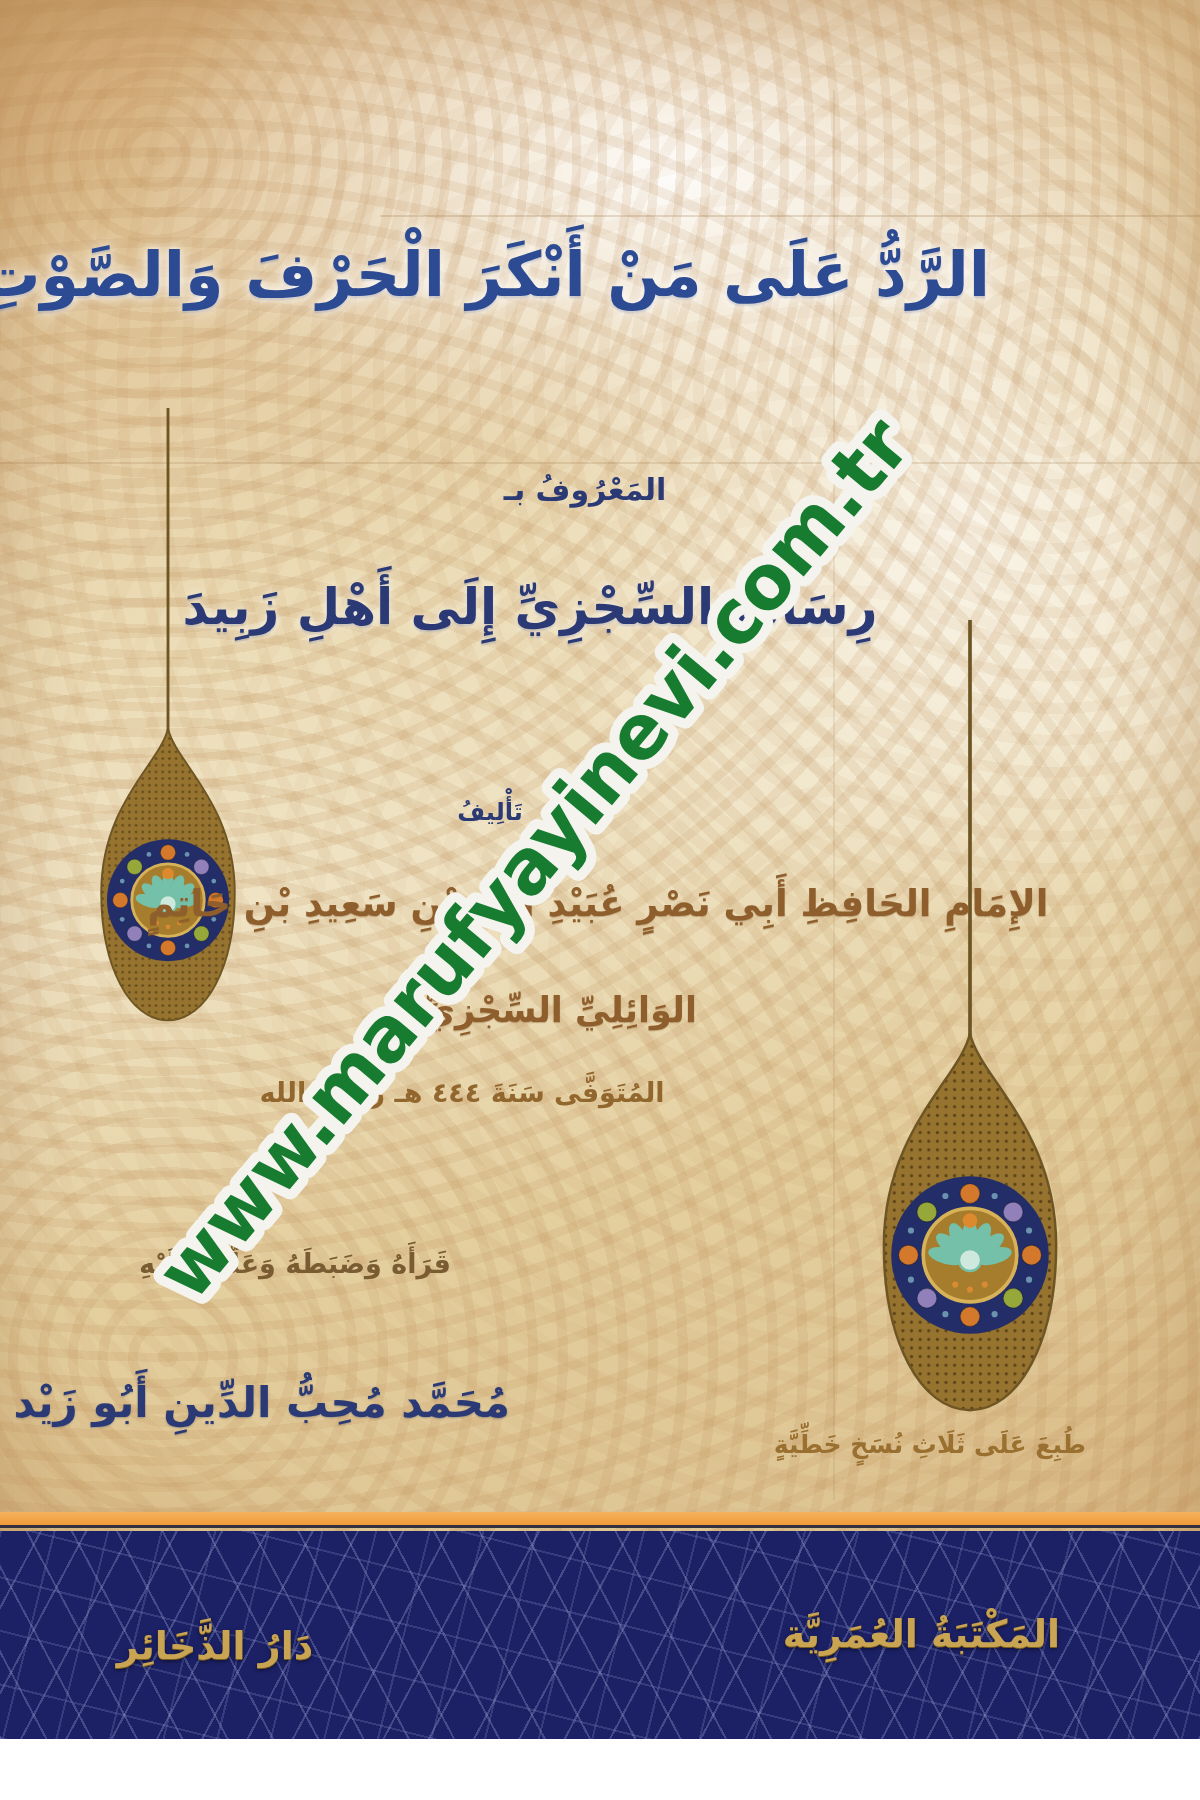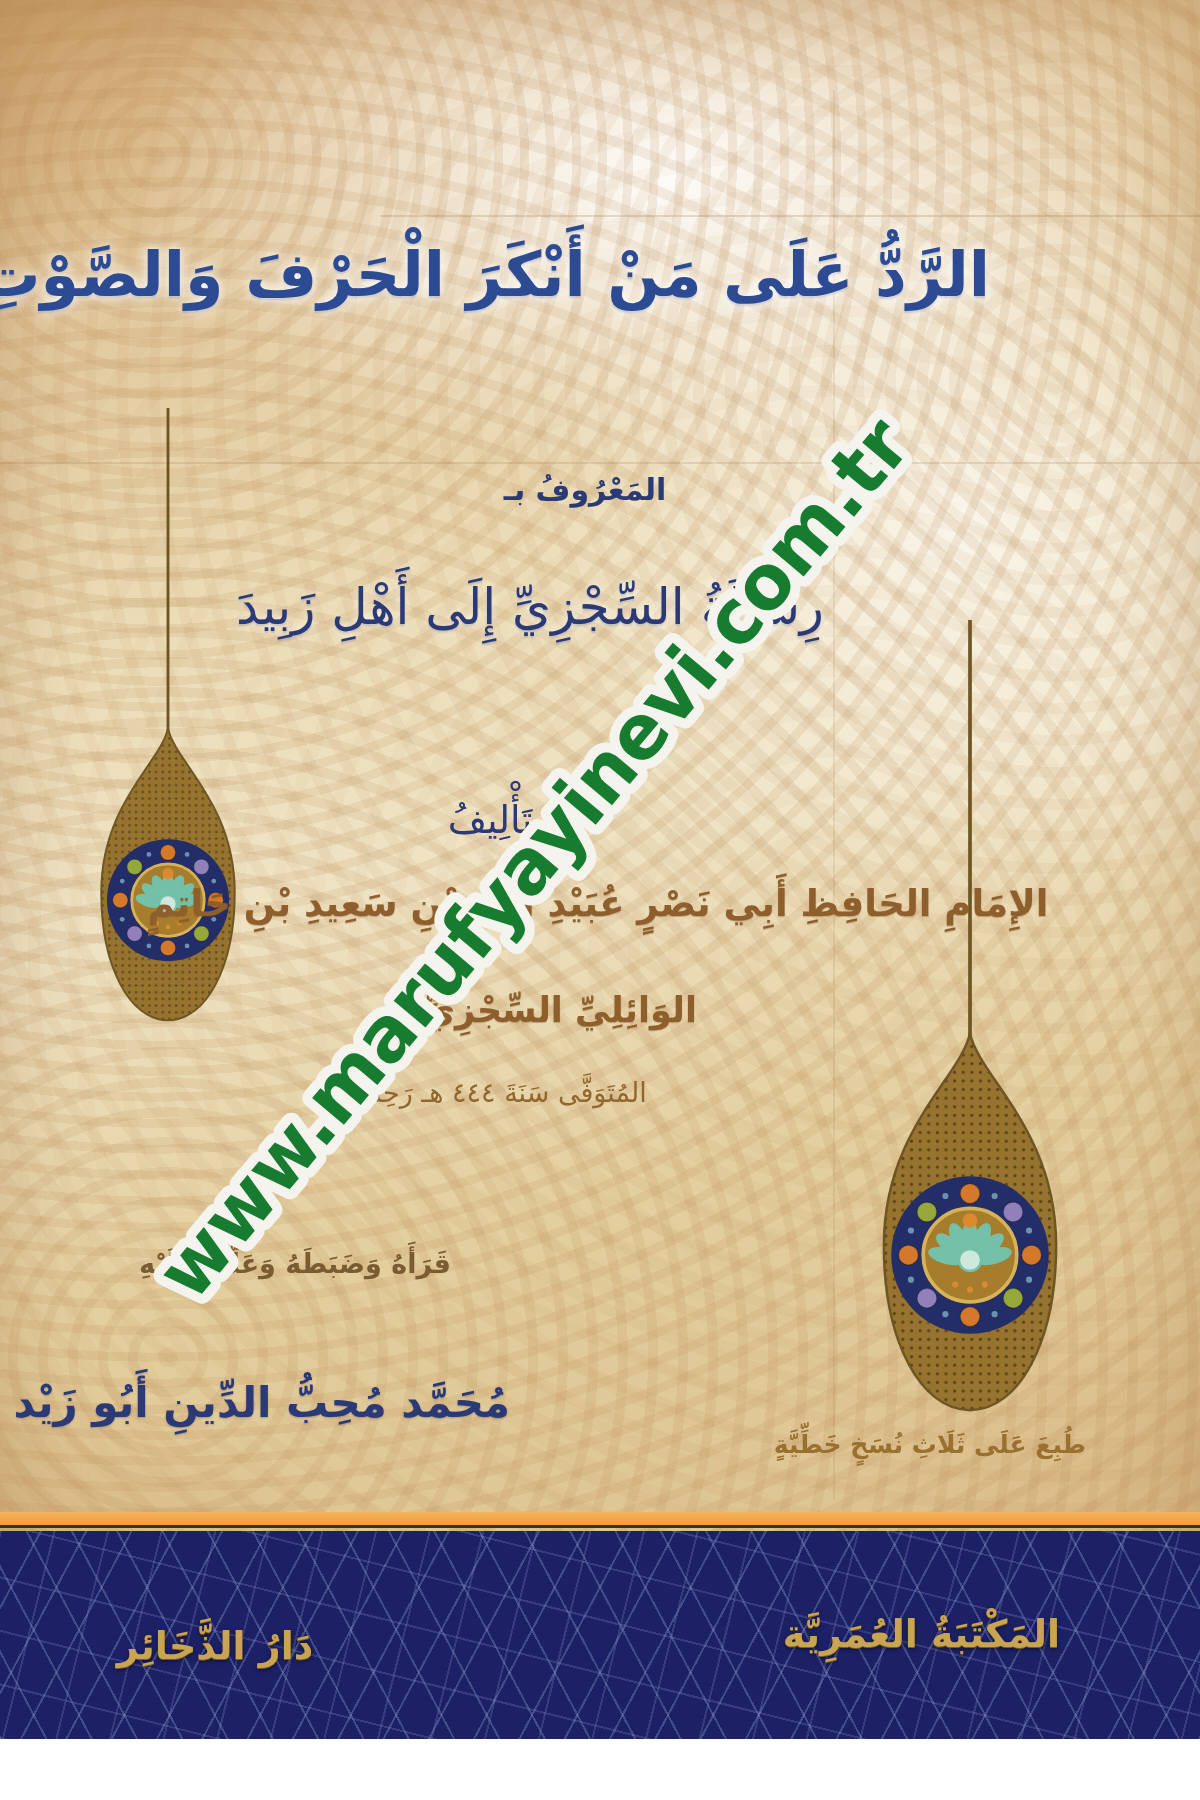--- a/index.html
+++ b/index.html
@@ -38,30 +38,30 @@
 
   
   .ar{direction:rtl;text-align:center;position:absolute;white-space:nowrap;}
   .main-title{
     left:60px;top:238px;width:930px;font-size:62px;font-weight:bold;
     color:var(--title-blue);
     text-shadow:0 0 10px rgba(255,255,255,.9),0 0 20px rgba(255,255,255,.65),0 2px 2px rgba(30,50,105,.35);
   }
   .known-label{left:135px;top:472px;width:900px;font-size:30px;font-weight:bold;color:var(--text-navy);}
   .known-title{
-    left:80px;top:578px;width:900px;font-size:50px;font-weight:normal;color:var(--text-navy);
+    left:80px;top:578px;width:900px;font-size:50px;font-weight:bold;color:var(--text-navy);
     text-shadow:0 0 8px rgba(255,255,255,.8),0 2px 2px rgba(30,50,105,.25);
     text-align:center;
   }
-  .talif{left:330px;top:798px;width:320px;font-size:38px;font-weight:normal;color:var(--text-navy);}
+  .talif{left:330px;top:798px;width:320px;font-size:24px;font-weight:bold;color:var(--text-navy);}
   .author-1{left:100px;top:882px;width:960px;font-size:37px;font-weight:bold;color:var(--text-brown);
     text-shadow:0 1px 1px rgba(120,75,30,.35);padding-left:36px;}
   .author-2{left:280px;top:990px;width:560px;font-size:35px;font-weight:bold;color:var(--text-brown);
     text-shadow:0 1px 1px rgba(120,75,30,.35);}
-  .death-line{left:216px;top:1077px;width:520px;font-size:27px;font-weight:normal;color:#92672e;}
+  .death-line{left:202px;top:1077px;width:520px;font-size:27px;font-weight:bold;color:#92672e;}
   .editor-role{left:80px;top:1248px;width:430px;font-size:27px;font-weight:bold;color:var(--deep-brown);}
   .editor-name{left:50px;top:1378px;width:460px;font-size:42px;font-weight:bold;color:var(--text-navy);
     text-shadow:0 1px 2px rgba(30,50,105,.3);}
   .edition-note{left:760px;top:1430px;width:340px;font-size:25px;font-weight:bold;color:#9a7030;}
 
   
   .stripe{position:absolute;left:0;top:1512px;width:1200px;height:16px;
     background:linear-gradient(#f7b25c,var(--stripe-orange));border-bottom:3px solid #33303f;}
   .band{
     position:absolute;left:0;top:1531px;width:1200px;height:208px;

